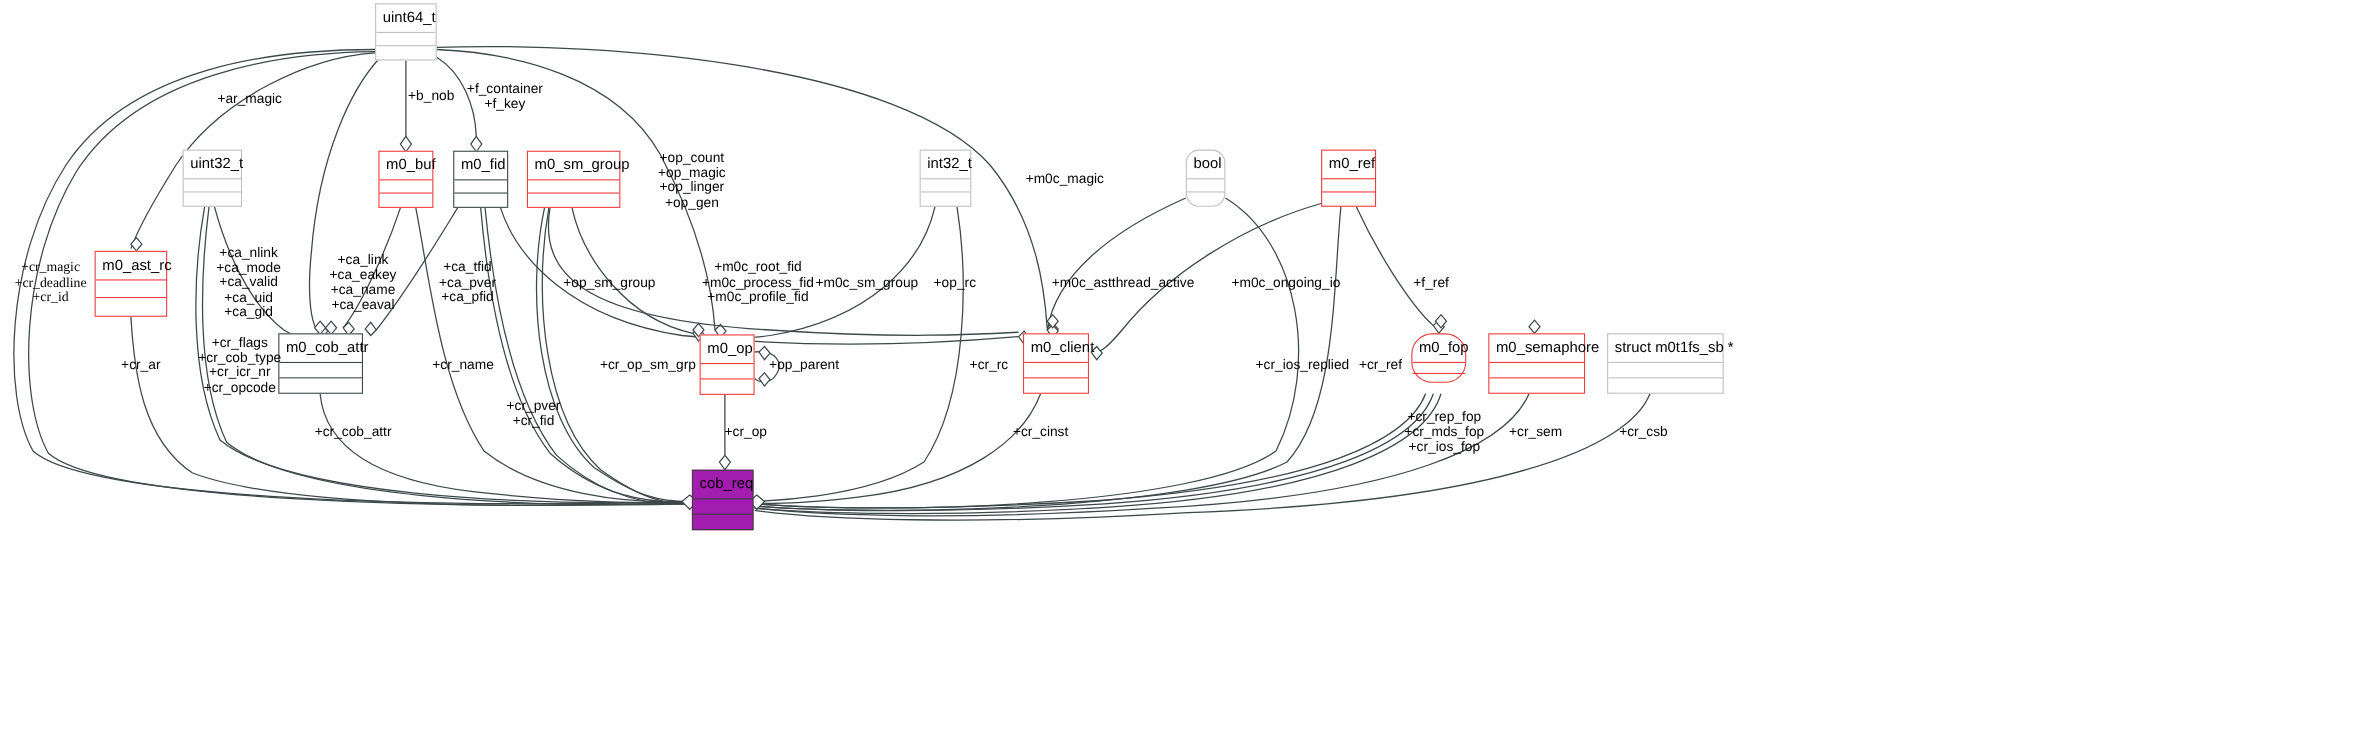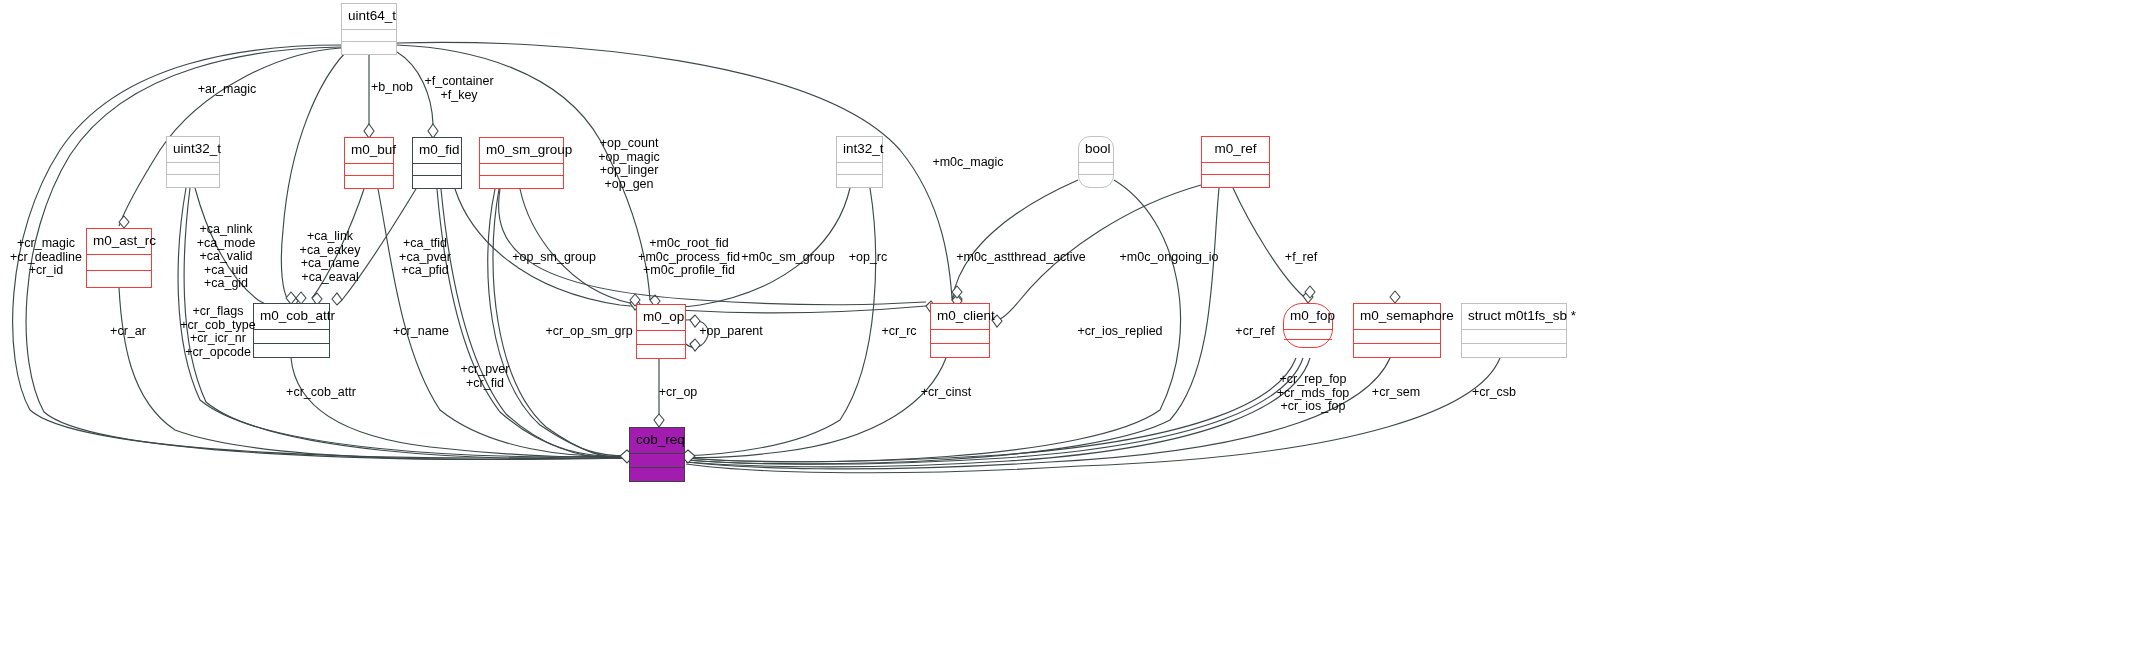--- a/index.html
+++ b/index.html
@@ -223,21 +223,21 @@
       <div class="uml-node " style="left: 836px; top: 136px; width: 47px; height: 52px;">
         <div class="n-title">int32_t</div>
         <div class="n-row"></div>
         <div class="n-row"></div>
       </div>
       <div class="uml-node " style="left: 1078px; top: 136px; width: 36px; height: 52px; border-radius: 12px;">
         <div class="n-title">bool</div>
         <div class="n-row"></div>
         <div class="n-row"></div>
       </div>
-      <div class="uml-node red" style="left: 1201px; top: 136px; width: 69px; height: 52px;">
+      <div class="uml-node red" style="left: 1201px; top: 136px; width: 50px; height: 52px;">
         <div class="n-title">m0_ref</div>
         <div class="n-row"></div>
         <div class="n-row"></div>
       </div>
       <div class="uml-node red" style="left: 86px; top: 228px; width: 66px; height: 60px;">
         <div class="n-title">m0_ast_rc</div>
         <div class="n-row"></div>
         <div class="n-row"></div>
       </div>
       <div class="uml-node dark" style="left: 253px; top: 303px; width: 77px; height: 55px;">
@@ -279,21 +279,21 @@
   <div id="label-layer">
       <div class="edge-label ml" style="left: 227px; top: 90px;">+ar_magic</div>
       <div class="edge-label ml" style="left: 392px; top: 88px;">+b_nob</div>
       <div class="edge-label ml" style="left: 459px; top: 88px;">+f_container
 +f_key</div>
       <div class="edge-label ml" style="left: 629px; top: 164px;">+op_count
 +op_magic
 +op_linger
 +op_gen</div>
       <div class="edge-label ml" style="left: 968px; top: 163px;">+m0c_magic</div>
-      <div class="edge-label ml" style="left: 46px; top: 257px;">+cr_magic
+      <div class="edge-label ml" style="left: 46px; top: 257px; font-family: Liberation Serif, serif;">+cr_magic
 +cr_deadline
 +cr_id</div>
       <div class="edge-label ml" style="left: 226px; top: 257px;">+ca_nlink
 +ca_mode
 +ca_valid
 +ca_uid
 +ca_gid</div>
       <div class="edge-label ml" style="left: 330px; top: 257px;">+ca_link
 +ca_eakey
 +ca_name
@@ -314,21 +314,21 @@
       <div class="edge-label ml" style="left: 218px; top: 332px;">+cr_flags
 +cr_cob_type
 +cr_icr_nr
 +cr_opcode</div>
       <div class="edge-label ml" style="left: 421px; top: 332px;">+cr_name</div>
       <div class="edge-label ml" style="left: 485px; top: 348px; margin-top: 28px;">+cr_pver
 +cr_fid</div>
       <div class="edge-label ml" style="left: 589px; top: 332px;">+cr_op_sm_grp</div>
       <div class="edge-label ml" style="left: 731px; top: 332px;">+op_parent</div>
       <div class="edge-label ml" style="left: 899px; top: 332px;">+cr_rc</div>
-      <div class="edge-label ml" style="left: 1120px; top: 332px; text-align: right;">+cr_ios_replied</div>
+      <div class="edge-label ml" style="left: 1184px; top: 332px; text-align: right;">+cr_ios_replied</div>
       <div class="edge-label ml" style="left: 1255px; top: 332px;">+cr_ref</div>
       <div class="edge-label ml" style="left: 321px; top: 393px;">+cr_cob_attr</div>
       <div class="edge-label ml" style="left: 678px; top: 393px;">+cr_op</div>
       <div class="edge-label ml" style="left: 946px; top: 393px;">+cr_cinst</div>
       <div class="edge-label ml" style="left: 1313px; top: 393px;">+cr_rep_fop
 +cr_mds_fop
 +cr_ios_fop</div>
       <div class="edge-label ml" style="left: 1396px; top: 393px;">+cr_sem</div>
       <div class="edge-label ml" style="left: 1494px; top: 393px;">+cr_csb</div>
     </div>

